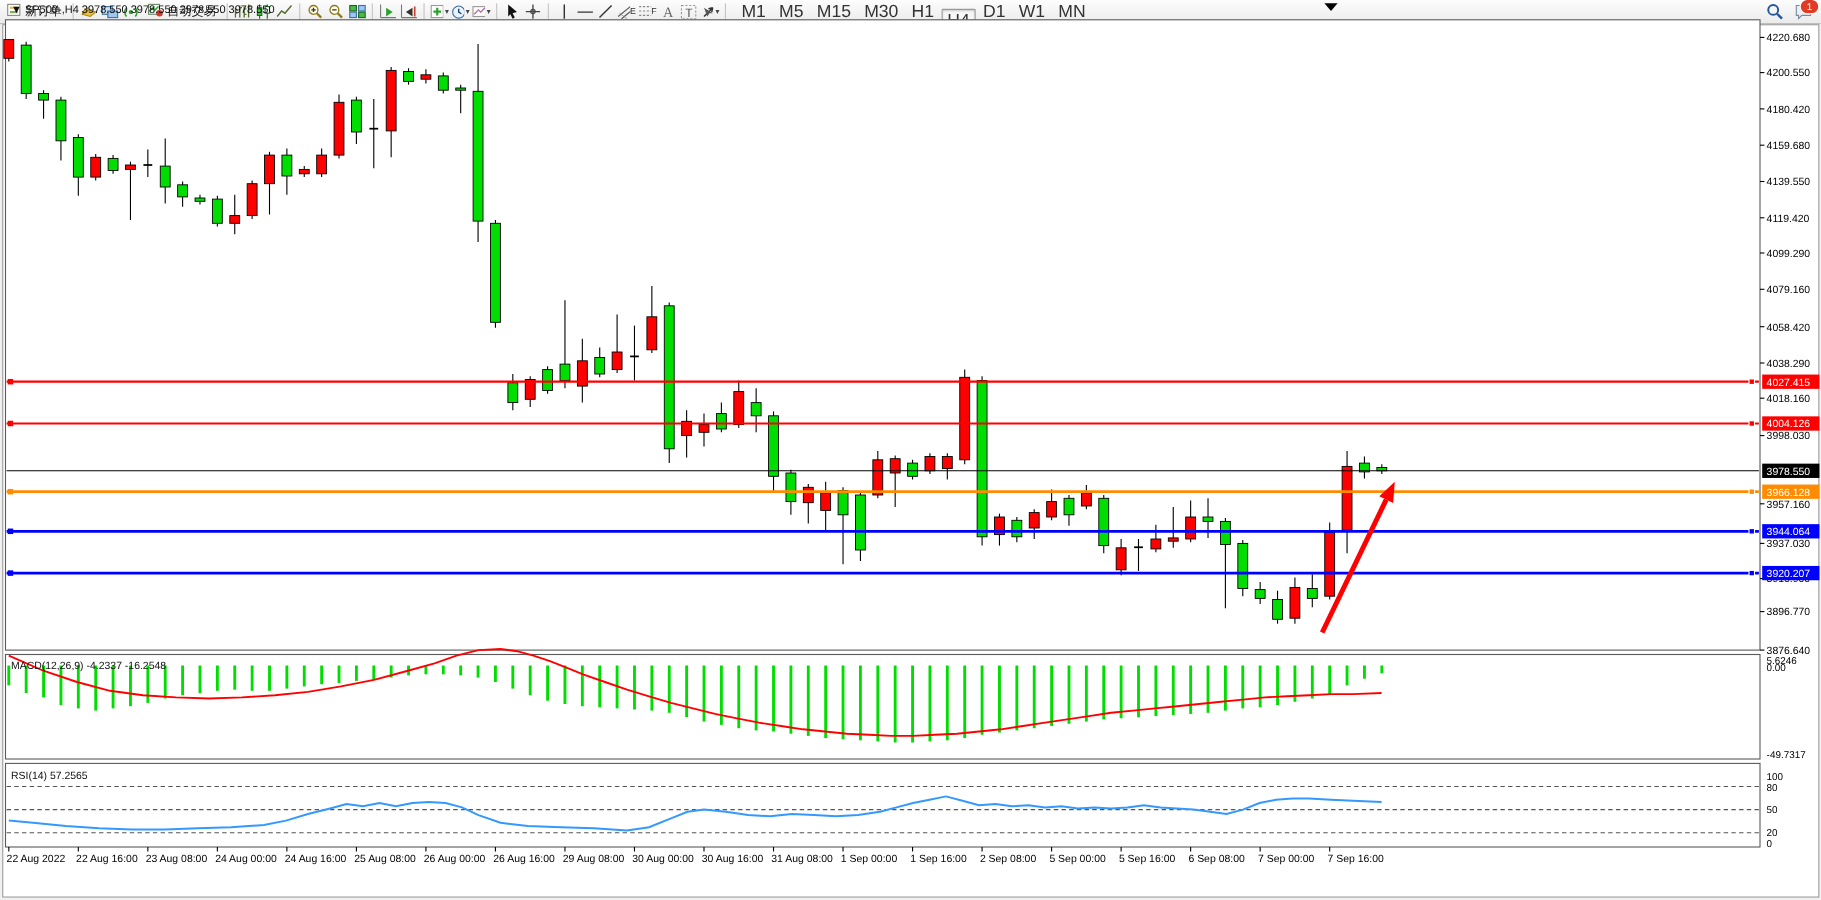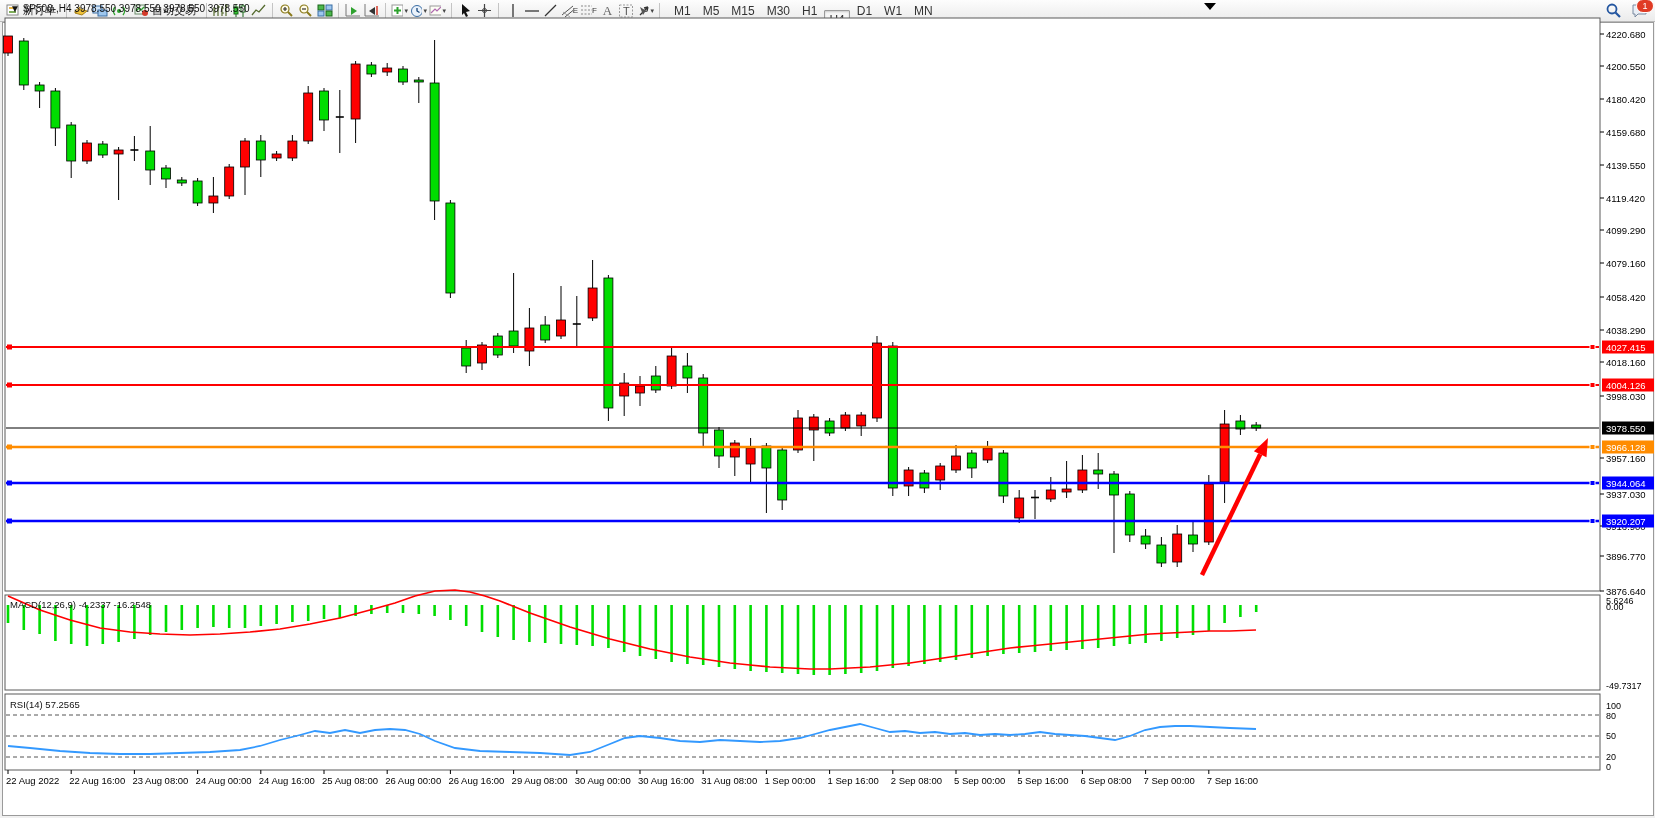--- a/index.html
+++ b/index.html
@@ -4,21 +4,21 @@
 <style>
   html,body{margin:0;padding:0;width:1655px;height:818px;overflow:hidden;
     background:#f0f0f0;font-family:"Liberation Sans",sans-serif;-webkit-font-smoothing:none;}
   #toolbar{position:absolute;left:0;top:0;width:1655px;height:21px;
     background:linear-gradient(#fdfdfd,#ebebeb);border-bottom:1px solid #b9b9b9;
     display:flex;align-items:center;font-size:11px;color:#222;}
   .tbtn{display:flex;align-items:center;gap:3px;padding:1px 5px;height:17px;cursor:default;border:1px solid transparent;border-radius:2px;text-align:center;}
   .sep{width:1px;height:15px;background:#c4c4c4;margin:0 4px;}
   .ticon{width:17px;height:16px;display:flex;align-items:center;justify-content:center;margin:0 1px;}
   .drop{font-size:7px;color:#444;margin-left:1px;}
-  .tf{font-size:12px;color:#333;padding:2px 4px;margin:0 1px;border:1px solid transparent;border-radius:1px;}
+  .tf{font-size:16px;color:#333;padding:2px 4px;margin:0 1px;border:1px solid transparent;border-radius:1px;}
   .tf.active{border:1px solid #9a9a9a;background:#f6f6f6;box-shadow:inset 0 1px 2px rgba(0,0,0,.18);margin-top:18px;}
   #tf-group{display:flex;align-items:center;margin-left:4px;}
   #tb-right{margin-left:auto;display:flex;align-items:center;margin-right:6px;}
   #chat-wrap{position:relative;}
   #chat-badge{position:absolute;top:-4px;right:-6px;background:#e03b24;color:#fff;
     border-radius:7px;min-width:12px;height:12px;font-size:9px;line-height:12px;text-align:center;padding:0 2px;border:1px solid #fff;}
   #frame{position:absolute;left:2px;top:22px;width:1650px;height:792px;background:#ffffff;border:1px solid #9a9a9a;}
   #chart-svg{position:absolute;left:0;top:0;}
   svg text{font-family:"Liberation Sans",sans-serif;}
 </style>

